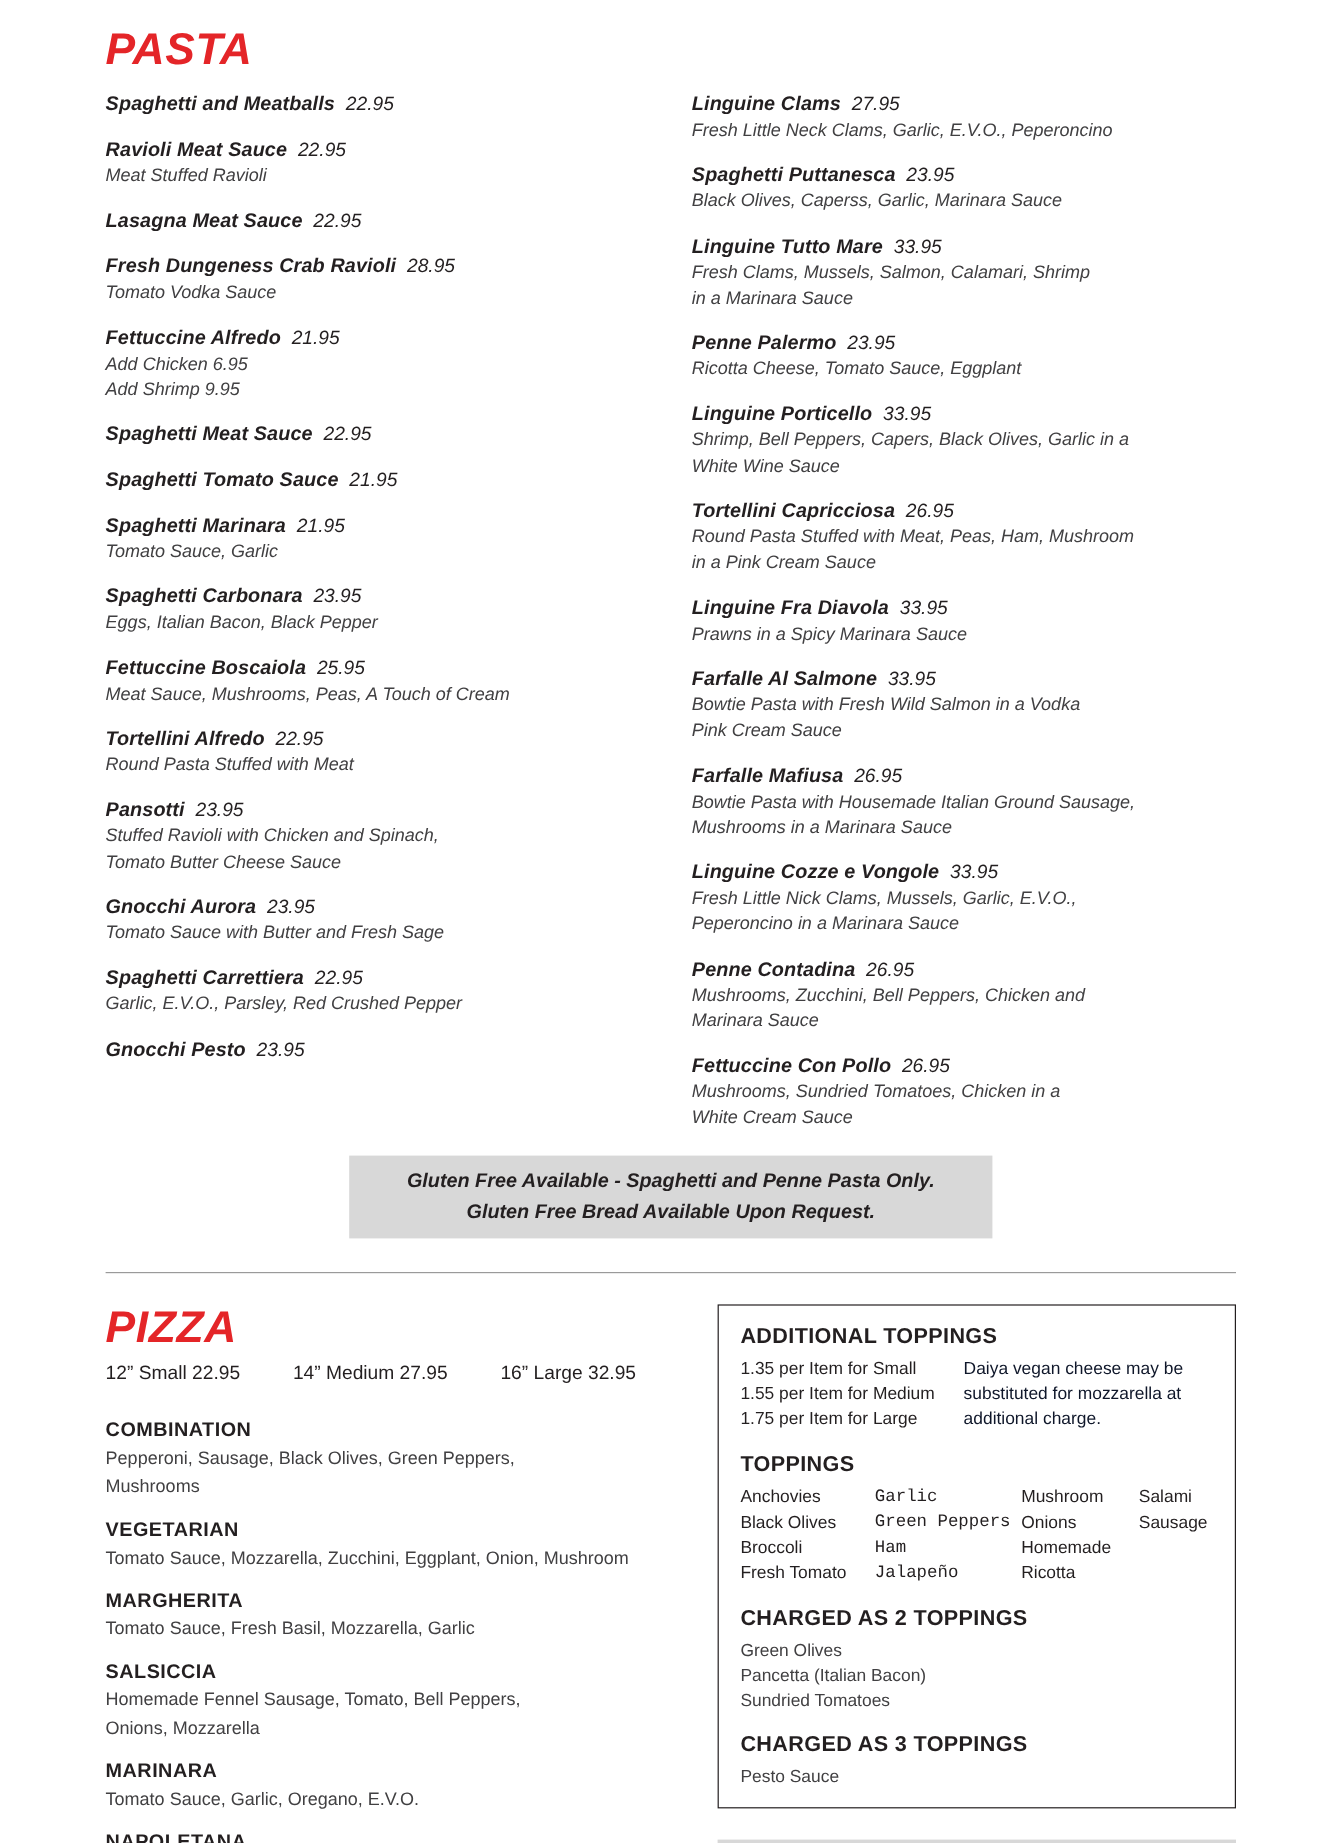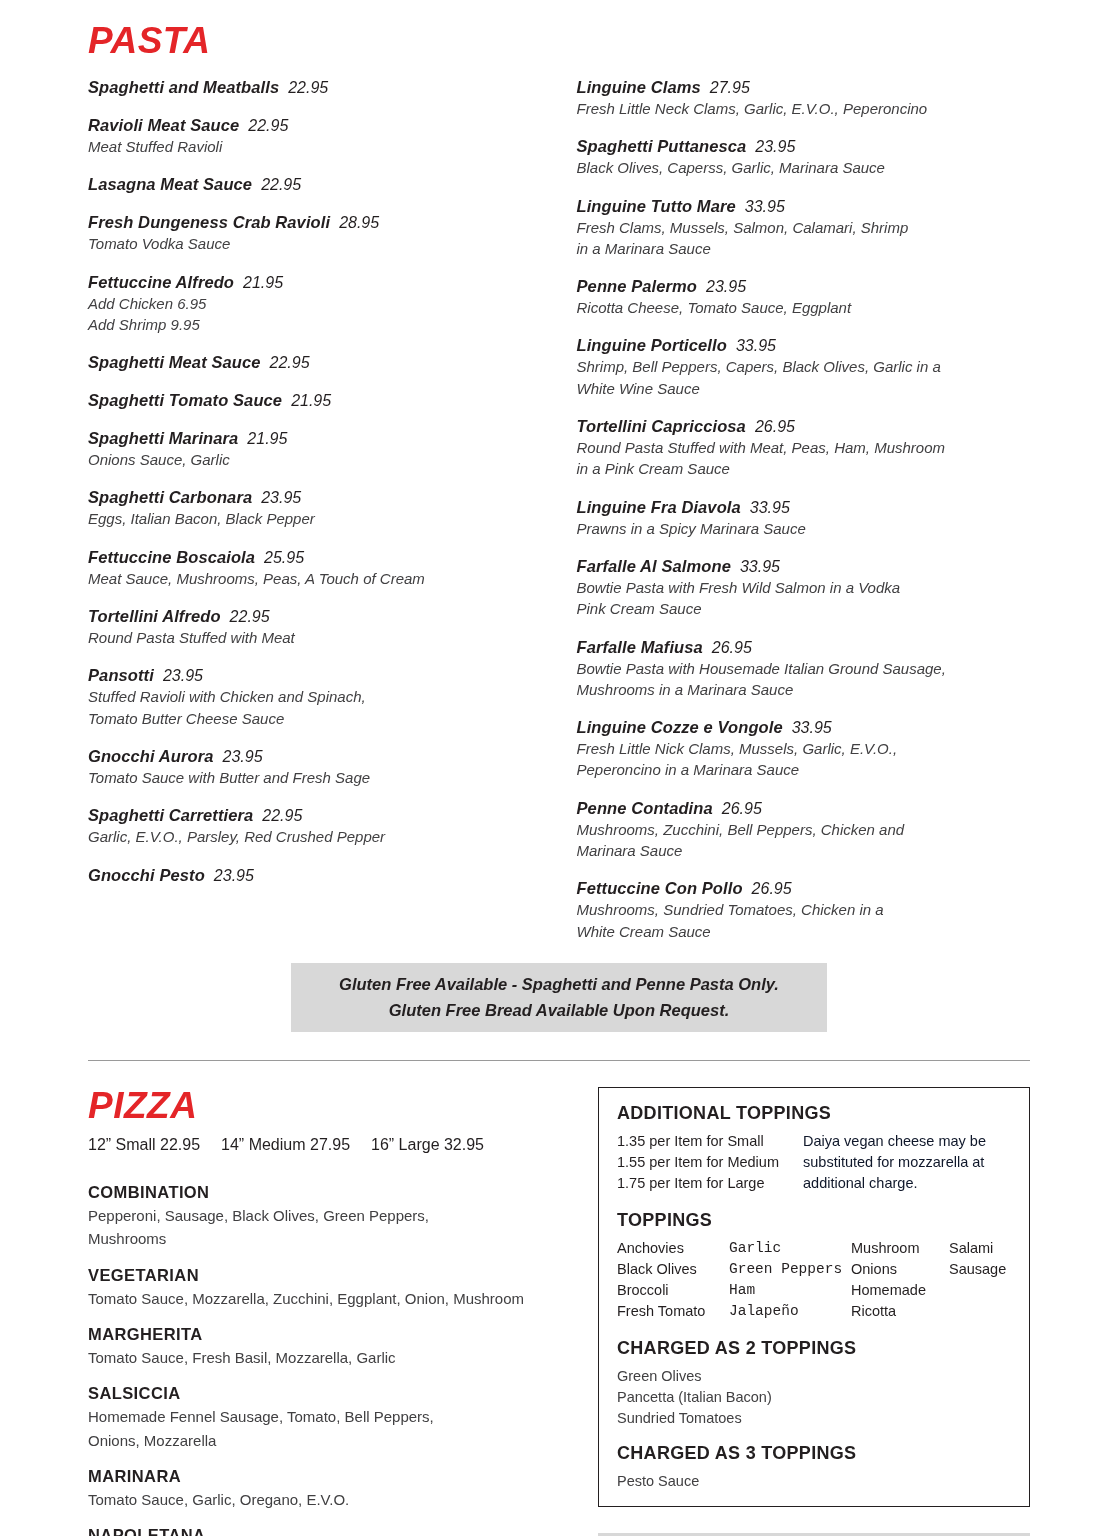--- a/index.html
+++ b/index.html
@@ -56,21 +56,21 @@
     border: none;
     border-top: 1px solid #9a9a9a;
     margin: 0 0 26px 0;
   }
 
   
   .pizza-columns { display: flex; gap: 38px; }
   .pizza-left { flex: 1 1 auto; min-width: 0; }
   .pizza-right { flex: 0 0 432px; }
 
-  .pizza-sizes { display: flex; gap: 21px; font-size: 16px; margin: 12px 0 28px; }
+  .pizza-sizes { display: flex; gap: 44px; font-size: 16px; margin: 12px 0 28px; }
 
   .pizza-item { margin-bottom: 15px; }
   .pizza-item .item-name { letter-spacing: 0.4px; }
   .pizza-item .item-desc { margin-top: 2px; }
 
   
   .toppings-box {
     border: 1px solid #231f20;
     padding: 15px 18px 14px;
   }
@@ -126,21 +126,21 @@
             <div class="item-desc">Add Shrimp  9.95</div>
           </div>
           <div class="menu-item">
             <div class="item-head"><span class="item-name">Spaghetti Meat Sauce</span><span class="item-price">22.95</span></div>
           </div>
           <div class="menu-item">
             <div class="item-head"><span class="item-name">Spaghetti Tomato Sauce</span><span class="item-price">21.95</span></div>
           </div>
           <div class="menu-item">
             <div class="item-head"><span class="item-name">Spaghetti Marinara</span><span class="item-price">21.95</span></div>
-            <div class="item-desc">Onions Sauce, Garlic</div>
+            <div class="item-desc">Tomato Sauce, Garlic</div>
           </div>
           <div class="menu-item">
             <div class="item-head"><span class="item-name">Spaghetti Carbonara</span><span class="item-price">23.95</span></div>
             <div class="item-desc">Eggs, Italian Bacon, Black Pepper</div>
           </div>
           <div class="menu-item">
             <div class="item-head"><span class="item-name">Fettuccine Boscaiola</span><span class="item-price">25.95</span></div>
             <div class="item-desc">Meat Sauce, Mushrooms, Peas, A Touch of Cream</div>
           </div>
           <div class="menu-item">

